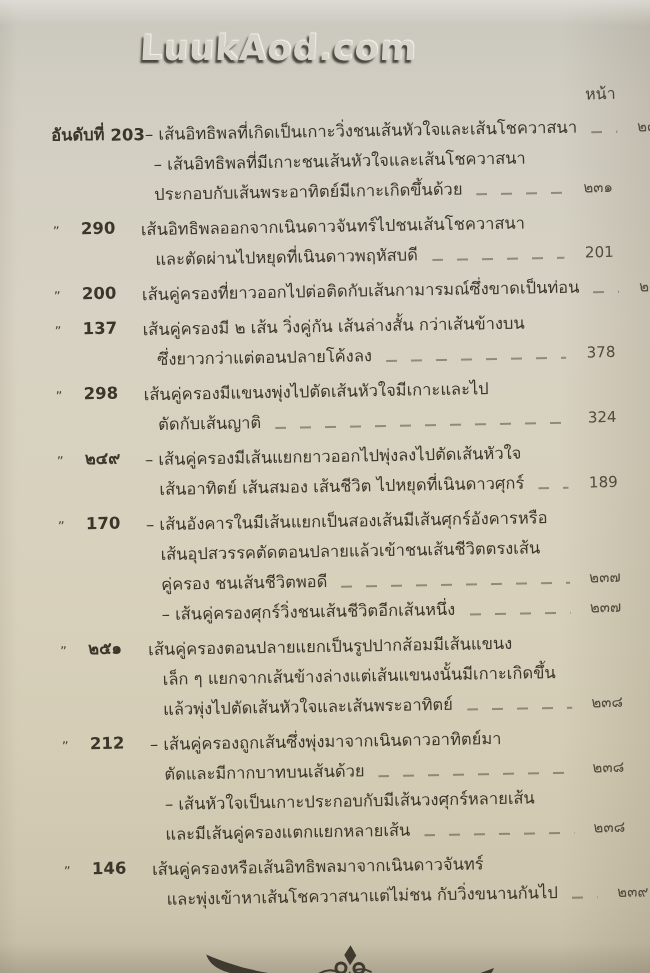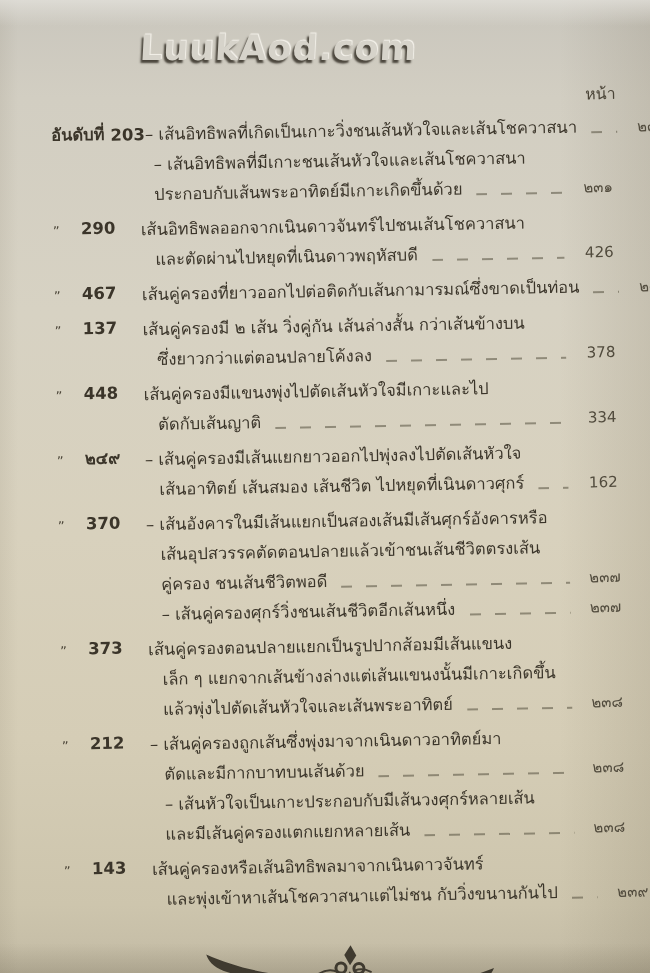--- a/index.html
+++ b/index.html
@@ -83,28 +83,28 @@
               <span class="ditto">”</span>
               <span class="num">290</span>
             </span>
             <span class="txt">เส้นอิทธิพลออกจากเนินดาวจันทร์ไปชนเส้นโชควาสนา</span>
             <span class="spacer"></span>
           </div>
           <div class="line">
             <span class="num-col"></span>
             <span class="txt indent">และตัดผ่านไปหยุดที่เนินดาวพฤหัสบดี</span>
             <span class="leader"></span>
-            <span class="pageno">426</span>
-          </div>
-        </div>
-        <div class="entry">
-          <div class="line">
-            <span class="num-col">
-              <span class="ditto">”</span>
-              <span class="num">467</span>
+            <span class="pageno">201</span>
+          </div>
+        </div>
+        <div class="entry">
+          <div class="line">
+            <span class="num-col">
+              <span class="ditto">”</span>
+              <span class="num">200</span>
             </span>
             <span class="txt">เส้นคู่ครองที่ยาวออกไปต่อติดกับเส้นกามารมณ์ซึ่งขาดเป็นท่อน</span>
             <span class="leader"></span>
             <span class="pageno">๒๓๓</span>
           </div>
         </div>
         <div class="entry">
           <div class="line">
             <span class="num-col">
               <span class="ditto">”</span>
@@ -117,53 +117,53 @@
             <span class="num-col"></span>
             <span class="txt indent">ซึ่งยาวกว่าแต่ตอนปลายโค้งลง</span>
             <span class="leader"></span>
             <span class="pageno">378</span>
           </div>
         </div>
         <div class="entry">
           <div class="line">
             <span class="num-col">
               <span class="ditto">”</span>
-              <span class="num">448</span>
+              <span class="num">298</span>
             </span>
             <span class="txt">เส้นคู่ครองมีแขนงพุ่งไปตัดเส้นหัวใจมีเกาะและไป</span>
             <span class="spacer"></span>
           </div>
           <div class="line">
             <span class="num-col"></span>
             <span class="txt indent">ตัดกับเส้นญาติ</span>
             <span class="leader"></span>
-            <span class="pageno">334</span>
+            <span class="pageno">324</span>
           </div>
         </div>
         <div class="entry">
           <div class="line">
             <span class="num-col">
               <span class="ditto">”</span>
               <span class="num">๒๔๙</span>
             </span>
             <span class="txt">– เส้นคู่ครองมีเส้นแยกยาวออกไปพุ่งลงไปตัดเส้นหัวใจ</span>
             <span class="spacer"></span>
           </div>
           <div class="line">
             <span class="num-col"></span>
             <span class="txt indent">เส้นอาทิตย์ เส้นสมอง เส้นชีวิต ไปหยุดที่เนินดาวศุกร์</span>
             <span class="leader"></span>
-            <span class="pageno">162</span>
-          </div>
-        </div>
-        <div class="entry">
-          <div class="line">
-            <span class="num-col">
-              <span class="ditto">”</span>
-              <span class="num">370</span>
+            <span class="pageno">189</span>
+          </div>
+        </div>
+        <div class="entry">
+          <div class="line">
+            <span class="num-col">
+              <span class="ditto">”</span>
+              <span class="num">170</span>
             </span>
             <span class="txt">– เส้นอังคารในมีเส้นแยกเป็นสองเส้นมีเส้นศุกร์อังคารหรือ</span>
             <span class="spacer"></span>
           </div>
           <div class="line">
             <span class="num-col"></span>
             <span class="txt indent">เส้นอุปสวรรคตัดตอนปลายแล้วเข้าชนเส้นชีวิตตรงเส้น</span>
             <span class="spacer"></span>
           </div>
           <div class="line">
@@ -176,21 +176,21 @@
             <span class="num-col"></span>
             <span class="txt indent">– เส้นคู่ครองศุกร์วิ่งชนเส้นชีวิตอีกเส้นหนึ่ง</span>
             <span class="leader"></span>
             <span class="pageno">๒๓๗</span>
           </div>
         </div>
         <div class="entry">
           <div class="line">
             <span class="num-col">
               <span class="ditto">”</span>
-              <span class="num">373</span>
+              <span class="num">๒๕๑</span>
             </span>
             <span class="txt">เส้นคู่ครองตอนปลายแยกเป็นรูปปากส้อมมีเส้นแขนง</span>
             <span class="spacer"></span>
           </div>
           <div class="line">
             <span class="num-col"></span>
             <span class="txt indent">เล็ก ๆ แยกจากเส้นข้างล่างแต่เส้นแขนงนั้นมีเกาะเกิดขึ้น</span>
             <span class="spacer"></span>
           </div>
           <div class="line">
@@ -224,21 +224,21 @@
             <span class="num-col"></span>
             <span class="txt indent">และมีเส้นคู่ครองแตกแยกหลายเส้น</span>
             <span class="leader"></span>
             <span class="pageno">๒๓๘</span>
           </div>
         </div>
         <div class="entry">
           <div class="line">
             <span class="num-col">
               <span class="ditto">”</span>
-              <span class="num">143</span>
+              <span class="num">146</span>
             </span>
             <span class="txt">เส้นคู่ครองหรือเส้นอิทธิพลมาจากเนินดาวจันทร์</span>
             <span class="spacer"></span>
           </div>
           <div class="line">
             <span class="num-col"></span>
             <span class="txt indent">และพุ่งเข้าหาเส้นโชควาสนาแต่ไม่ชน  กับวิ่งขนานกันไป</span>
             <span class="leader"></span>
             <span class="pageno">๒๓๙</span>
           </div>

